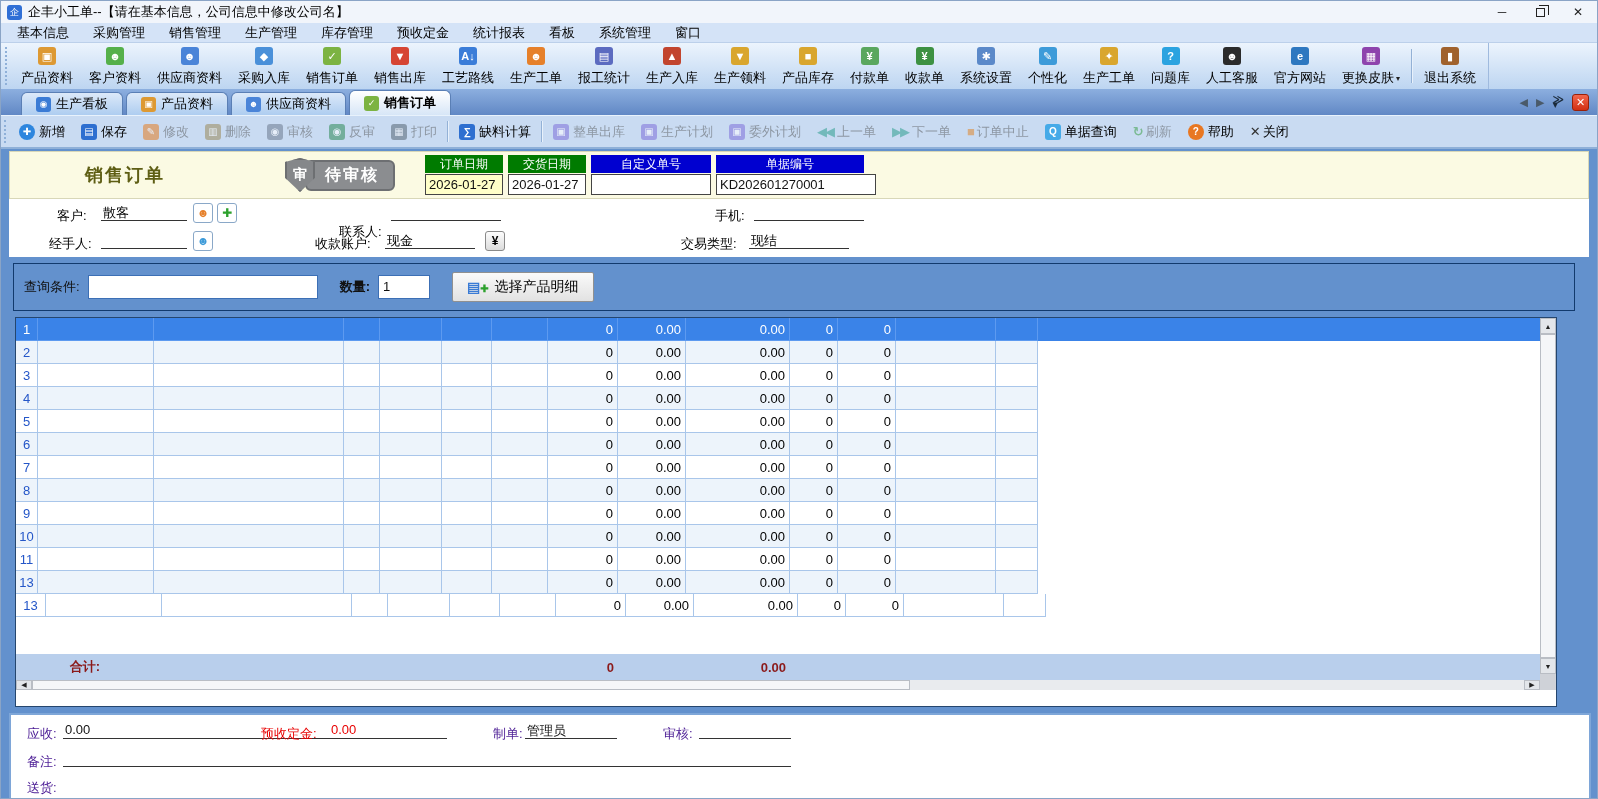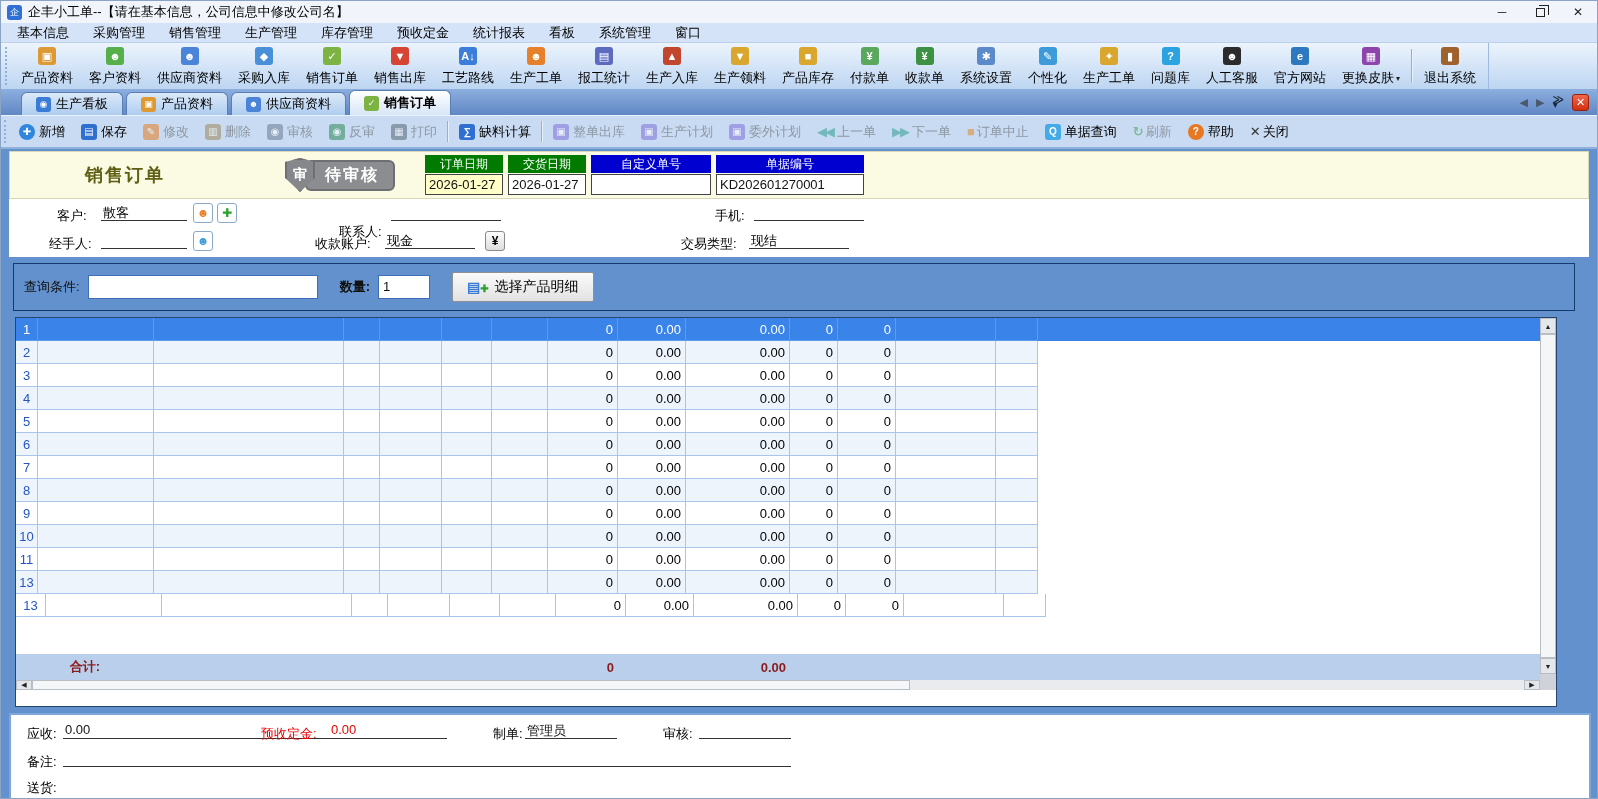--- a/index.html
+++ b/index.html
@@ -127,21 +127,21 @@
   .h-thumb { width:878px; flex:none; background:#f5f6f8; border:1px solid #b9bdc4; }
   .h-track { flex:1; }
   .vscroll { display:flex; flex-direction:column; background:#e9ebee; }
   .scroll-btn.v { width:auto; height:16px; flex:none; }
   .v-thumb { flex:1; background:#f5f6f8; border:1px solid #b9bdc4; margin:0; }
   .s-corner { background:#cfd2d8; }
 
   
   .footer { position:absolute; left:8px; right:6px; top:712px; height:92px; background:#fff;
             border:2px solid #7ea6d8; }
-  .ft-label { position:absolute; color:#000000; }
+  .ft-label { position:absolute; color:#4c1d95; }
   .ft-label.red, .ft-red { color:#e80000; }
   .ft-line { position:absolute; border-bottom:1px solid #333; height:17px; font-size:13px; padding-left:2px; }
 </style>
 </head>
 <body>
 
 <div class="titlebar">
   <span class="app-ico">企</span>
   <span class="title-text">企丰小工单--【请在基本信息，公司信息中修改公司名】</span>
   <span class="win-btns">
@@ -381,21 +381,21 @@
       <span class="dh-field">
     <span class="dh-head" style="background: rgb(0, 123, 0); width: 78px;">交货日期</span>
     <span class="dh-val" style="background: rgb(255, 255, 255); width: 78px;">2026-01-27</span>
   </span>
       <span class="dh-field">
     <span class="dh-head" style="background: rgb(0, 0, 208); width: 120px;">自定义单号</span>
     <span class="dh-val" style="background: rgb(255, 255, 255); width: 120px;"></span>
   </span>
       <span class="dh-field">
     <span class="dh-head" style="background: rgb(0, 0, 208); width: 148px;">单据编号</span>
-    <span class="dh-val" style="background: rgb(255, 255, 255); width: 148px;">KD202601270001</span>
+    <span class="dh-val" style="background: rgb(255, 255, 255); width: 160px;">KD202601270001</span>
   </span>
     </span>
 </div>
 
 <div class="fields">
   <span class="f-label" style="left:48px;top:8px;">客户:</span>
   <span class="f-line" style="left:92px;top:5px;width:86px;">散客</span>
   <span class="f-btn" style="left:184px;top:4px;">
       <span style="color:#e6802a">☻</span>
     </span>

